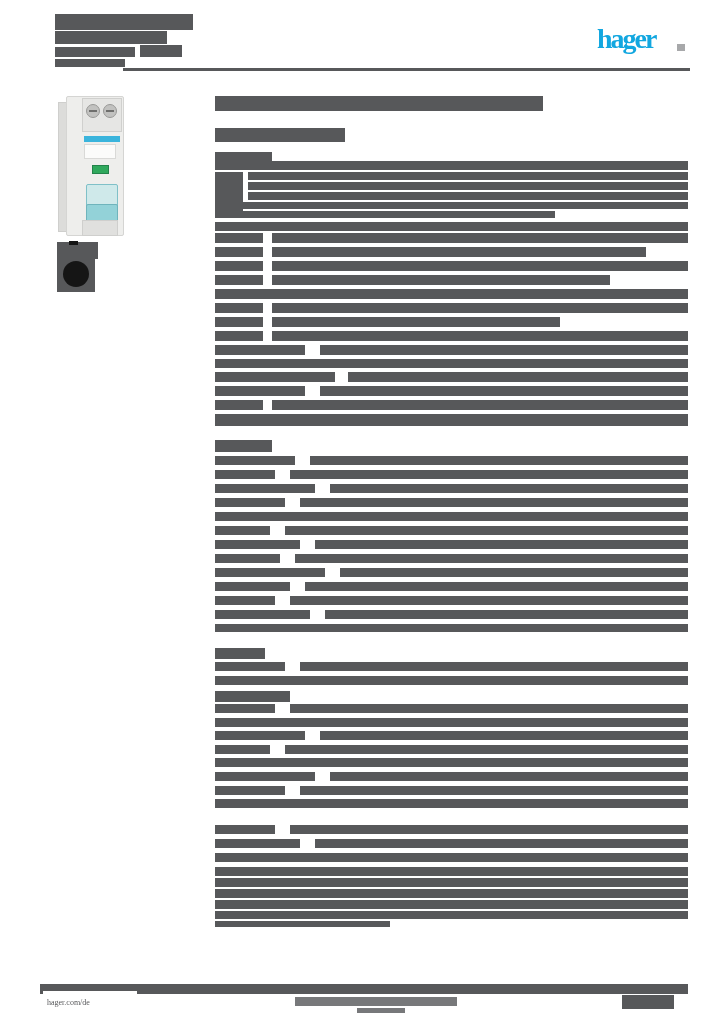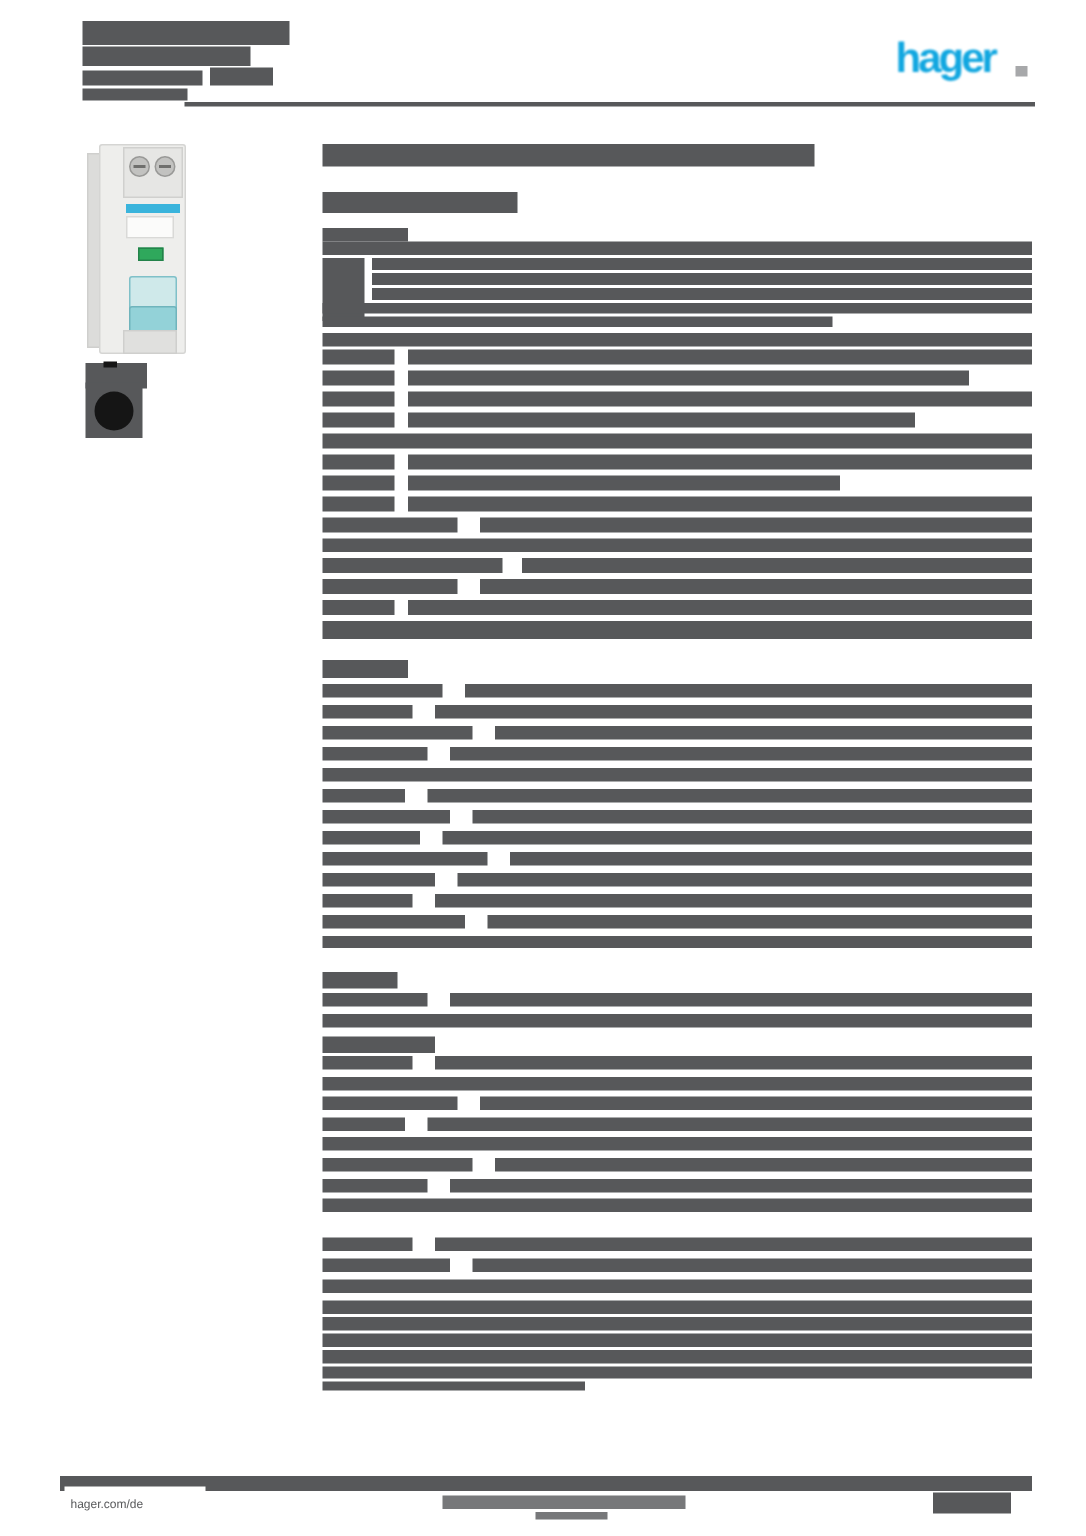--- a/index.html
+++ b/index.html
@@ -1,17 +1,17 @@
 <!DOCTYPE html>
 <html><head>
 <meta charset="utf-8">
 <style>
   html,body{margin:0;padding:0;background:#ffffff;}
   .page{position:relative;width:724px;height:1024px;background:#ffffff;overflow:hidden;
-        font-family:Liberation Sans, sans-serif;}
+        font-family:Liberation Serif, serif;}
   .rb{position:absolute;}
   
   .logo{position:absolute;left:597px;top:24px;width:86px;height:30px;
         color:#12a7e0;font-size:28px;font-weight:bold;letter-spacing:-2px;
         line-height:30px;filter:blur(0.7px);}
   
   .site-box{position:absolute;left:43px;top:991px;width:94px;height:27px;background:#ffffff;}
   .site-label{position:absolute;left:47px;top:998px;font-size:8px;color:#58595b;}
   
   .photo{position:absolute;left:56px;top:92px;width:78px;height:146px;}

